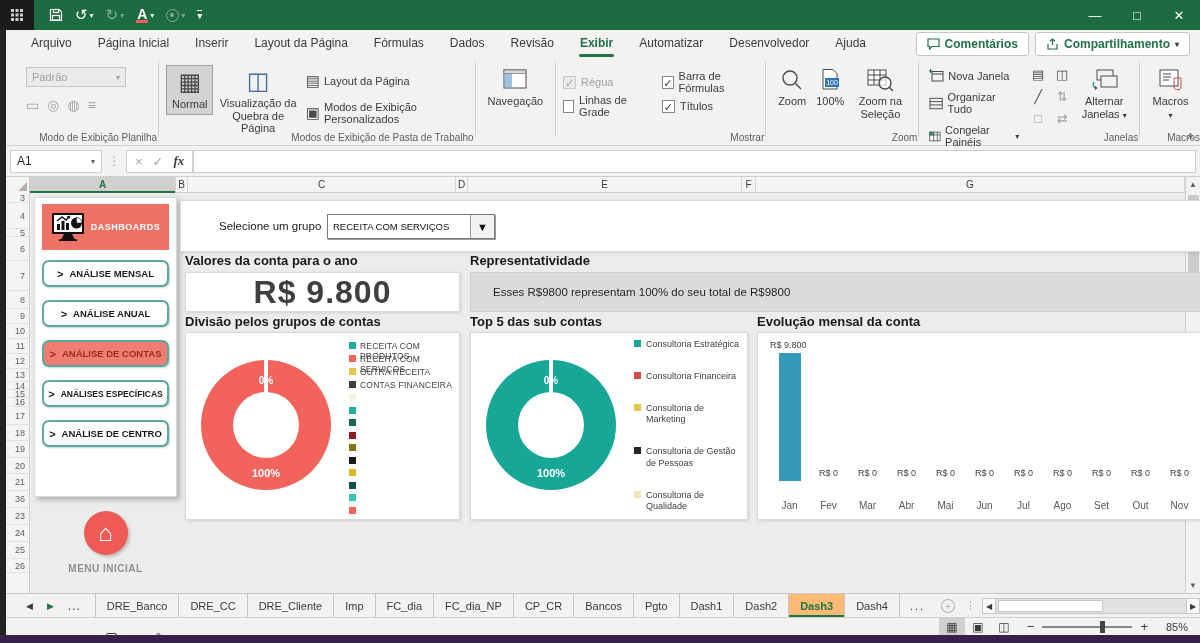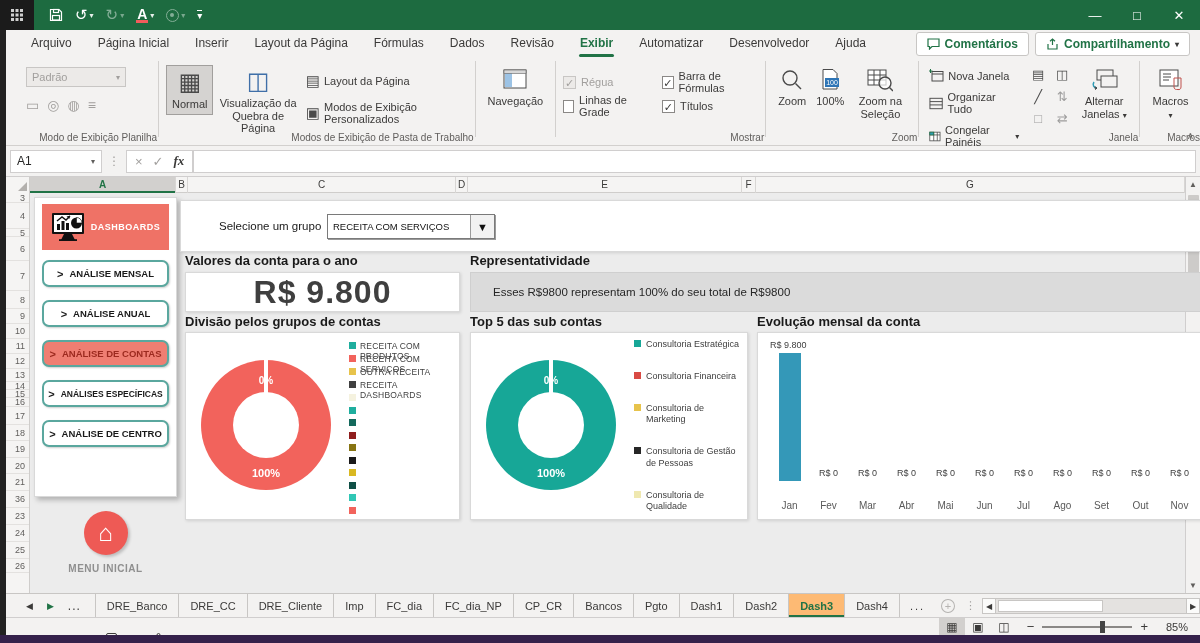--- a/index.html
+++ b/index.html
@@ -383,21 +383,21 @@
       </div>
       <div class="rbig" style="width:66px;margin-top:2px;">
         <svg class="ric" width="30" height="24" viewBox="0 0 30 24" fill="none" stroke="#4a4a4a">
             <rect x="8" y="2" width="16" height="10"></rect>
             <rect x="12" y="8" width="16" height="11" fill="#f3f2f1"></rect>
             <path d="M5 14c-2 3 0 6 3 6" stroke="#2e9bb5" stroke-width="1.5"></path>
             <path d="M6.5 21.5L8 20l-2-1.2z" fill="#2e9bb5"></path>
           </svg>
         <span><span>Alternar Janelas</span> <span class="chev8">▾</span></span>
       </div>
-      <div class="glabel">Janela</div>
+      <div class="glabel">Janelas</div>
     </div>
     <div class="rsep"></div>
 
     <div class="rgroup" style="width:66px;justify-content:center;">
       <div class="rbig" style="margin-top:2px;">
         <svg class="ric" width="26" height="24" viewBox="0 0 26 24" fill="none" stroke="#4a4a4a">
             <rect x="2" y="2" width="18" height="16" fill="#fff"></rect>
             <path d="M5 6h8M5 9h8M5 12h6"></path>
             <path d="M16 10h7v9c0 2-1.5 3-3 2.5" stroke="#c0504d"></path>
             <path d="M16 10v9c0 1.5 1 2.5 2.5 2.5H21" stroke="#c0504d"></path>
@@ -554,21 +554,21 @@
           <div class="li">
             <span class="sw" style="background: rgb(242, 99, 92);"></span>
             <span>RECEITA COM SERVIÇOS</span>
           </div>
           <div class="li">
             <span class="sw" style="background: rgb(231, 195, 75);"></span>
             <span>OUTRA RECEITA</span>
           </div>
           <div class="li">
             <span class="sw" style="background: rgb(64, 64, 64);"></span>
-            <span>RECEITA DASHBOARDS</span>
+            <span>CONTAS FINANCEIRA</span>
           </div>
           <div class="li extra">
             <span class="sw" style="background: rgb(245, 242, 223);"></span>
           </div>
           <div class="li extra">
             <span class="sw" style="background: rgb(31, 174, 158);"></span>
           </div>
           <div class="li extra">
             <span class="sw" style="background: rgb(20, 105, 92);"></span>
           </div>

